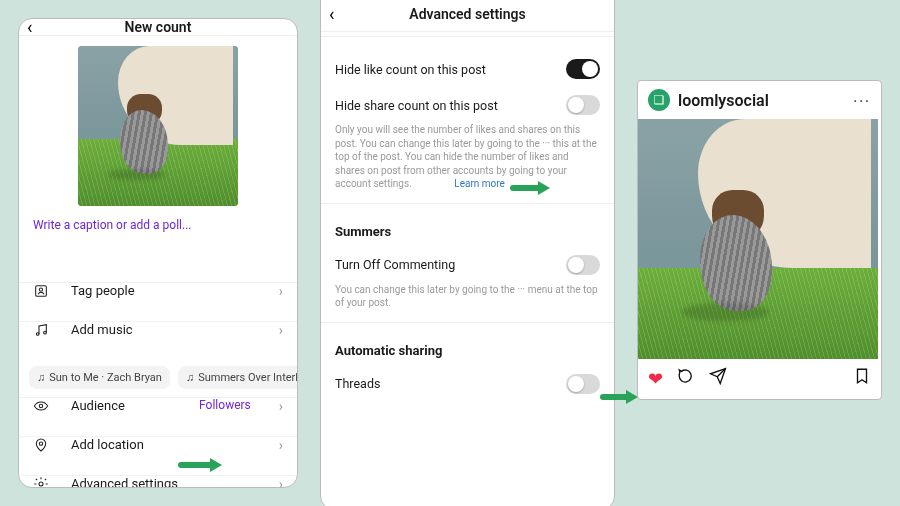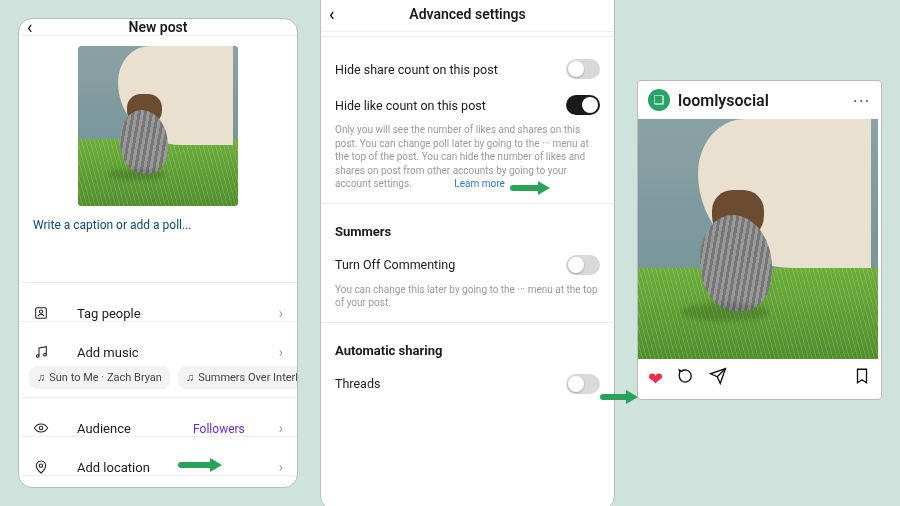--- a/index.html
+++ b/index.html
@@ -54,26 +54,26 @@
   .dog::after{content:"";position:absolute;left:8%;bottom:18%;width:30%;height:34%;
     background:#6b4c31;border-radius:40% 40% 50% 50%;}
   .cat{
     position:absolute;left:26%;bottom:20%;width:30%;height:40%;
     background:repeating-linear-gradient(100deg,#777 0 3px,#999 3px 6px);
     border-radius:45% 55% 40% 50%;
   }
   .cat::after{content:"";position:absolute;left:-25%;bottom:-10%;width:120%;height:18%;
     background:rgba(0,0,0,.15);border-radius:50%;filter:blur(2px);}
   .caption{
-    padding:6px 14px 14px 14px;color:#0c4a6e;font-size:12px;min-height:50px;
+    padding:6px 14px 14px 14px;color:#6d28d9;font-size:12px;min-height:50px;
   }
   .list{border-top:1px solid #eee;}
   .row{
-    height:38px;display:flex;align-items:flex-end;padding:0 14px;
-    border-bottom:1px solid #f1f1f1;gap:28px;font-size:13px;
+    height:38px;display:flex;align-items:flex-start;padding:0 14px;
+    border-bottom:1px solid #f1f1f1;gap:22px;font-size:13px;
     position:relative;
   }
   .row:last-child{border-bottom:none;}
   .row .chev{margin-left:auto;color:#9a9a9a;font-size:14px;}
   .row .sub{margin-left:auto;color:#6d28d9;font-size:12px;}
   .ico{width:16px;height:16px;display:inline-flex;align-items:center;justify-content:center;color:#222;}
   .chips{padding:6px 10px 8px 10px;display:flex;gap:8px;overflow:hidden;border-bottom:1px solid #f1f1f1;}
   .chip{
     background:#f3f3f3;border-radius:8px;padding:5px 8px;font-size:11px;color:#444;
     white-space:nowrap;display:flex;align-items:center;gap:4px;
@@ -117,21 +117,21 @@
   #arrow1{left:178px;top:458px;width:44px;} 
   #arrow2{left:510px;top:181px;width:40px;} 
   #arrow3{left:600px;top:390px;width:38px;} 
 </style>
 </head>
 <body>
 
 <div id="p1" class="panel">
   <div class="hdr">
     <span class="back">‹</span>
-    <span class="title">New post</span>
+    <span class="title">New count</span>
   </div>
 
   <div class="imgwrap">
     <div class="fakeimg">
       <div class="sky"></div>
         <div class="grass"></div>
         <div class="dog"></div>
         <div class="cat"></div>
     </div>
   </div>
@@ -216,29 +216,29 @@
   <div class="hdr">
     <span class="back">‹</span>
     <span class="title">Advanced settings</span>
   </div>
 
 
   <div class="divider"></div>
 
   <div class="section">
     <div class="srow">
+      <span>Hide like count on this post</span>
+      <span class="toggle on"></span>
+    </div>
+    <div class="srow">
       <span>Hide share count on this post</span>
       <span class="toggle"></span>
     </div>
-    <div class="srow">
-      <span>Hide like count on this post</span>
-      <span class="toggle on"></span>
-    </div>
     <div class="fine">
-      <span>Only you will see the number of likes and shares on this post. You can change poll later by going to the ··· menu at the top of the post. You can hide the number of likes and shares on post from other accounts by going to your account settings. </span><a href="#">Learn more</a>
+      <span>Only you will see the number of likes and shares on this post. You can change this later by going to the ··· this at the top of the post. You can hide the number of likes and shares on post from other accounts by going to your account settings. </span><a href="#">Learn more</a>
     </div>
   </div>
 
   <div class="divider"></div>
 
   <div class="section">
     <div class="secTitle">Summers</div>
     <div class="srow">
       <span>Turn Off Commenting</span>
       <span class="toggle"></span>

